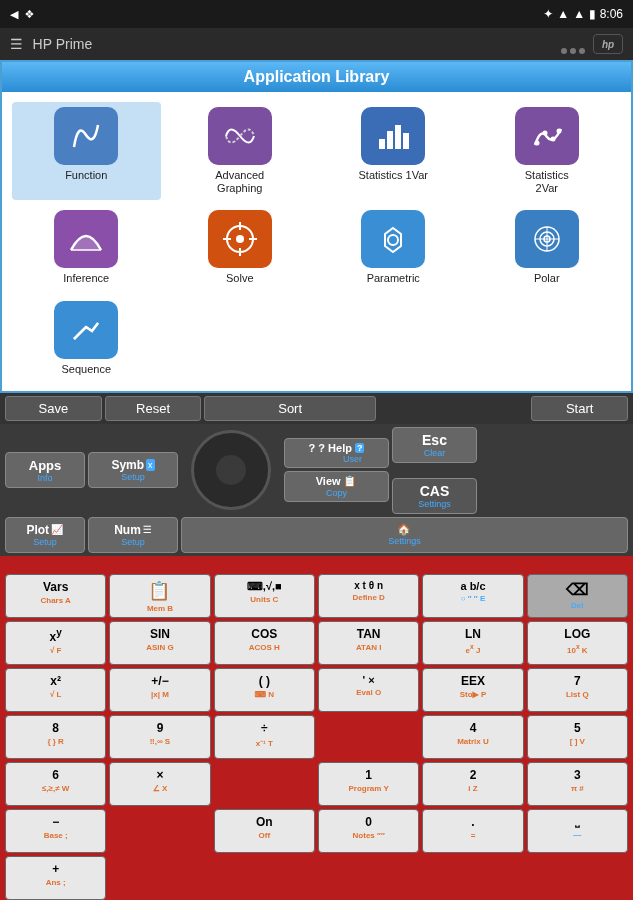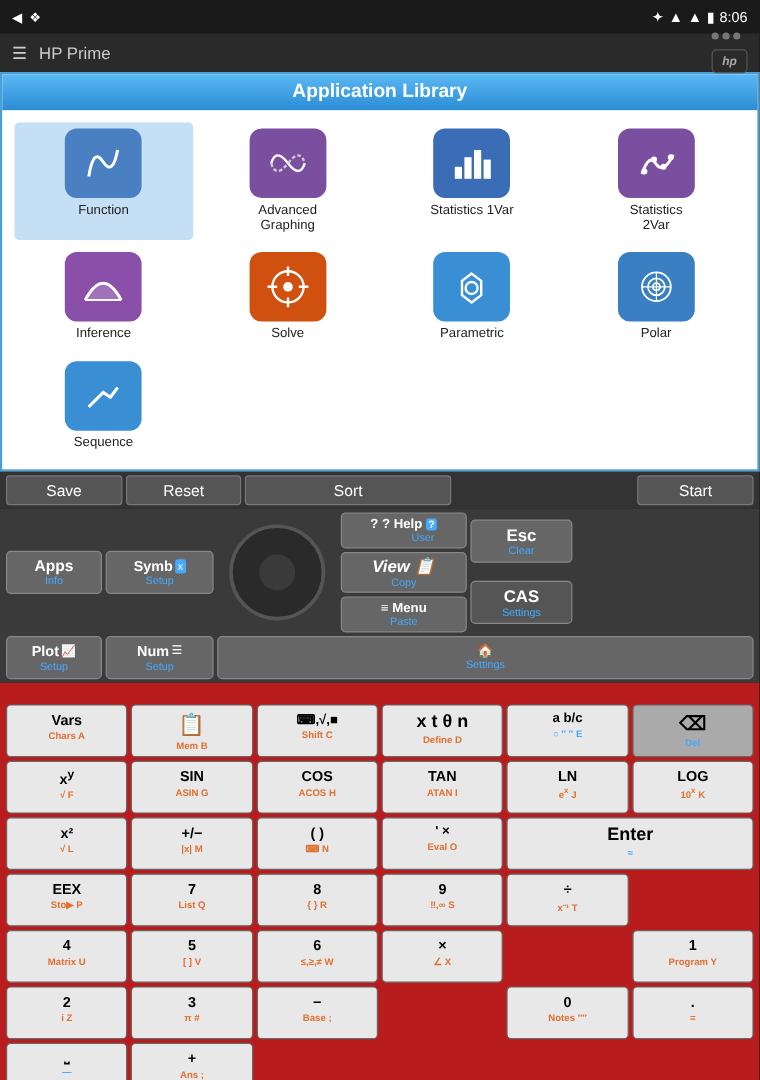--- a/index.html
+++ b/index.html
@@ -32,21 +32,21 @@
       width: 100%;
       height: 32px;
       background: #2a2a2a;
       display: flex;
       align-items: center;
       padding: 0 10px;
       gap: 10px;
     }
     .menu-icon { color: #ccc; font-size: 14px; cursor: pointer; }
     .app-title { color: #ccc; font-size: 14px; }
-    .menu-right { margin-left: auto; display: flex; gap: 8px; align-items: flex-start; flex-direction: column; }
+    .menu-right { margin-left: auto; display: flex; gap: 8px; align-items: flex-end; }
     .hp-logo {
       width: 30px; height: 20px;
       background: #2a2a2a;
       border: 1px solid #555;
       border-radius: 4px;
       display: flex; align-items: center; justify-content: center;
       color: #aaa; font-size: 10px; font-style: italic; font-weight: bold;
     }
 
     
@@ -376,26 +376,22 @@
   <div style="display:flex; flex-direction:column; gap:3px;">
     <div class="nav-btn" style="min-height:28px;">
       <div style="display:flex; align-items:center; gap:3px; font-size:11px; font-weight:bold;">
         <span>?</span>
           <span>? Help</span>
         <span style="font-size:9px; background:#4af; color:white; padding:0 2px; border-radius:2px;">?</span>
       </div>
       <div class="sub-label" style="color:#4af; font-size:9px;padding-left:32px;">User</div>
     </div>
     <div class="nav-btn" style="min-height:28px;">
-      <div style="font-size:14px; font-weight:bold;font-style:italic;">View 📋</div>
+      <div style="font-size:11px; font-weight:bold;">View 📋</div>
       <div class="sub-label" style="color:#4af; font-size:9px;">Copy</div>
-    </div>
-    <div class="nav-btn" style="min-height:28px;">
-      <div style="font-size:11px; font-weight:bold;">≡ Menu</div>
-      <div class="sub-label" style="color:#4af; font-size:9px;">Paste</div>
     </div>
   </div>
 
   <div style="display:flex; flex-direction:column; gap:15px;">
     <div class="nav-btn" style="min-height:36px;">
       <div style="font-size:14px; font-weight:bold;">Esc</div>
       <div class="sub-label" style="color:#4af; font-size:9px;">Clear</div>
     </div>
     <div class="nav-btn" style="min-height:36px; background:#555;">
       <div style="font-size:14px; font-weight:bold; color:white;">CAS</div>
@@ -406,21 +402,21 @@
 
 <div style="background:#3a3a3a; padding:0 5px 3px 5px; display:grid; grid-template-columns:80px 90px 1fr; gap:3px;">
   <div class="nav-btn">
     <div style="display:flex; align-items:center; gap:2px;">
       <span style="font-size:12px; font-weight:bold;">Plot</span>
       <span style="font-size:10px;">📈</span>
     </div>
     <div class="sub-label" style="color:#4af; font-size:9px;">Setup</div>
   </div>
   <div class="nav-btn">
-    <div style="display:flex; align-items:flex-start; gap:2px;">
+    <div style="display:flex; align-items:center; gap:2px;">
       <span style="font-size:12px; font-weight:bold;">Num</span>
       <span style="font-size:10px;">☰</span>
     </div>
     <div class="sub-label" style="color:#4af; font-size:9px;">Setup</div>
   </div>
   <div class="nav-btn">
     <div style="font-size:11px;">🏠</div>
     <div style="font-size:9px; color:#4af;">Settings</div>
   </div>
 </div>
@@ -430,24 +426,24 @@
   <div class="key key-white">
     <div class="top-label">Vars</div>
     <div class="bottom-label">Chars A</div>
   </div>
   <div class="key key-white">
     <div class="top-label" style="font-size:18px;">📋</div>
     <div class="bottom-label">Mem B</div>
   </div>
   <div class="key key-white">
     <div class="top-label" style="font-size:11px;">⌨,√,■</div>
-    <div class="bottom-label">Shift C</div>
-  </div>
-  <div class="key key-white">
-    <div class="top-label" style="font-size:15px;">x t θ n</div>
+    <div class="bottom-label">Units C</div>
+  </div>
+  <div class="key key-white">
+    <div class="top-label" style="font-size:10px;">x t θ n</div>
     <div class="bottom-label">Define D</div>
   </div>
   <div class="key key-white">
     <div class="top-label" style="font-size:11px;">a b/c</div>
     <div class="bottom-blue">○ ″ ″ E</div>
   </div>
   <div class="key" style="background:#aaa;">
     <div class="top-label" style="font-size:16px;">⌫</div>
     <div class="bottom-blue">Del</div>
   </div>
@@ -486,24 +482,20 @@
     <div class="bottom-label">|x| M</div>
   </div>
   <div class="key key-white">
     <div class="top-label">( )</div>
     <div class="bottom-label">⌨ N</div>
   </div>
   <div class="key key-white">
     <div class="top-label" style="font-size:11px;">' ×</div>
     <div class="bottom-label">Eval O</div>
   </div>
-  <div class="key key-white" style="grid-column:span 2; font-size:15px;">
-    <div class="top-label" style="font-size:15px;">Enter</div>
-    <div class="bottom-blue">≈</div>
-  </div>
 
   <div class="key key-white">
     <div class="top-label">EEX</div>
     <div class="bottom-label">Sto▶ P</div>
   </div>
   <div class="key key-white">
     <div class="top-label">7</div>
     <div class="bottom-label">List Q</div>
   </div>
   <div class="key key-white">
@@ -550,20 +542,24 @@
   <div class="key key-white">
     <div class="top-label">3</div>
     <div class="bottom-label">π #</div>
   </div>
   <div class="key key-white">
     <div class="top-label">−</div>
     <div class="bottom-label">Base ;</div>
   </div>
   <div style="visibility:hidden;"></div>
 
+  <div class="key key-white">
+    <div class="top-label">On</div>
+    <div class="bottom-label">Off</div>
+  </div>
   <div class="key key-white">
     <div class="top-label">0</div>
     <div class="bottom-label">Notes ″″</div>
   </div>
   <div class="key key-white">
     <div class="top-label">.</div>
     <div class="bottom-label">= </div>
   </div>
   <div class="key key-white">
     <div class="top-label" style="font-size:11px;">⎵</div>

